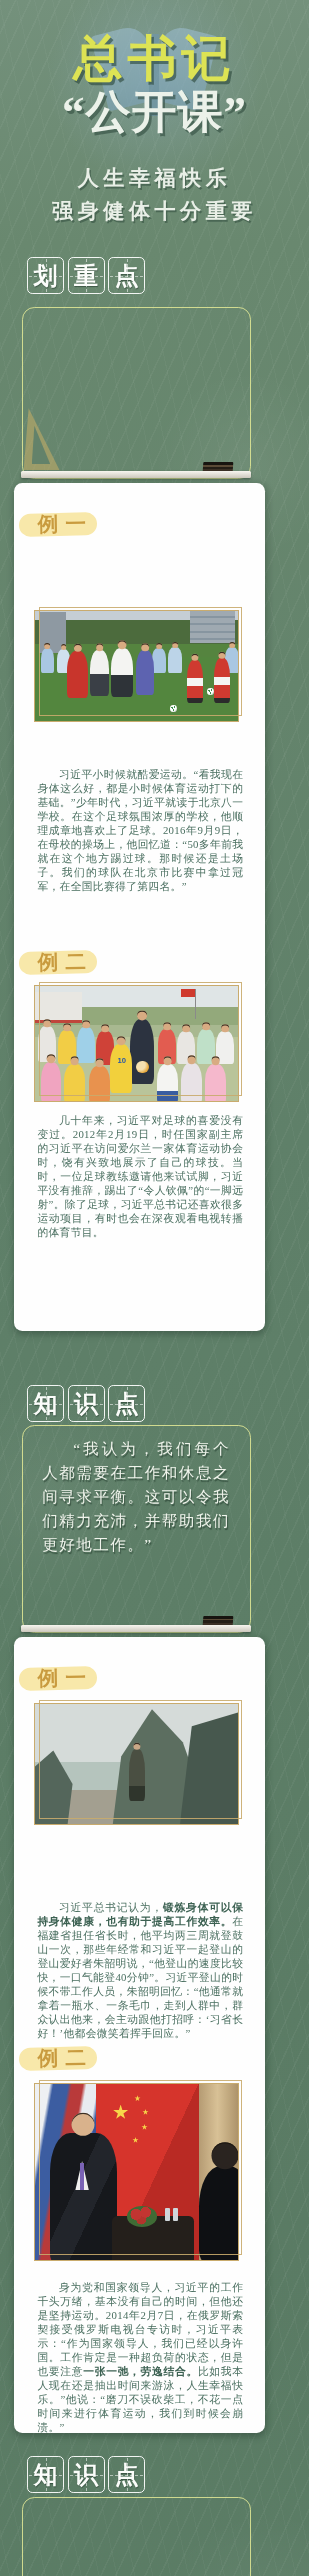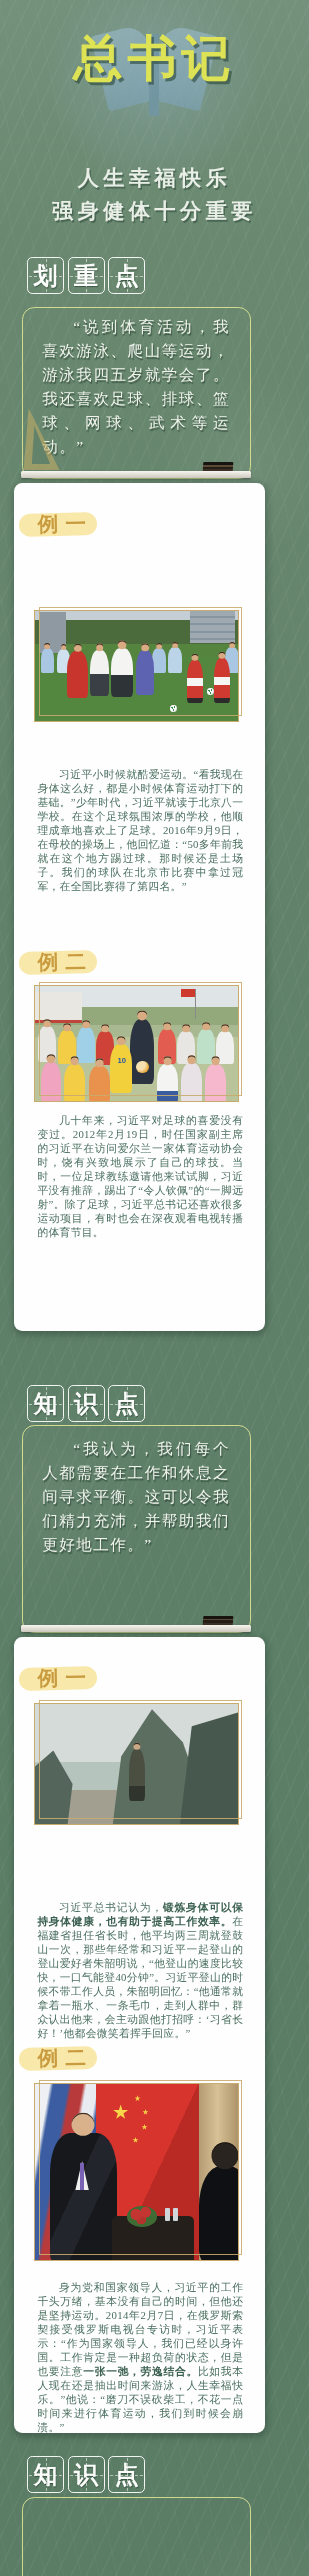--- a/index.html
+++ b/index.html
@@ -80,31 +80,31 @@
 <body>
 
 <div class="page">
 
   <div class="book">
     <div class="pg" style="left:9.3px;top:15.5px;width:54px;height:77px;transform:rotate(-14deg);border-radius:4.1px 20.6px 0 4.1px"></div>
     <div class="pg" style="right:9.3px;top:15.5px;width:54px;height:77px;transform:rotate(14deg);border-radius:20.6px 4.1px 4.1px 0"></div>
     <div class="pg" style="left:59px;top:20.6px;width:10.3px;height:82px;background:#6d96b2"></div>
   </div>
   <div class="t1">总书记</div>
+  <div class="t2">“公开课”</div>
   <div class="sub" style="top:164px">人生幸福快乐</div>
   <div class="sub" style="top:197px">强身健体十分重要</div>
 
   <div class="cbrow" style="top:257px;left:27px">
     <div class="cb">划</div>
     <div class="cb">重</div>
     <div class="cb">点</div>
   </div>
 
   <div class="board" style="top:307px;height:172px;padding-top:7.2px">
-    <p class="qt">“说到体育活动，我喜欢游泳、爬山等运动，游泳我四五岁就学会了。我还喜欢足球、排球、篮球、网球、武术等运动。”</p>
     <div class="ruler"></div>
     <div class="books"></div>
     <div class="tray"></div>
   </div>
 
   <div class="card" style="top:483px;height:848px">
     <div class="ex" style="top:26px">
       <span class="exhl"></span>
       <span class="extx">例一</span>
     </div>

